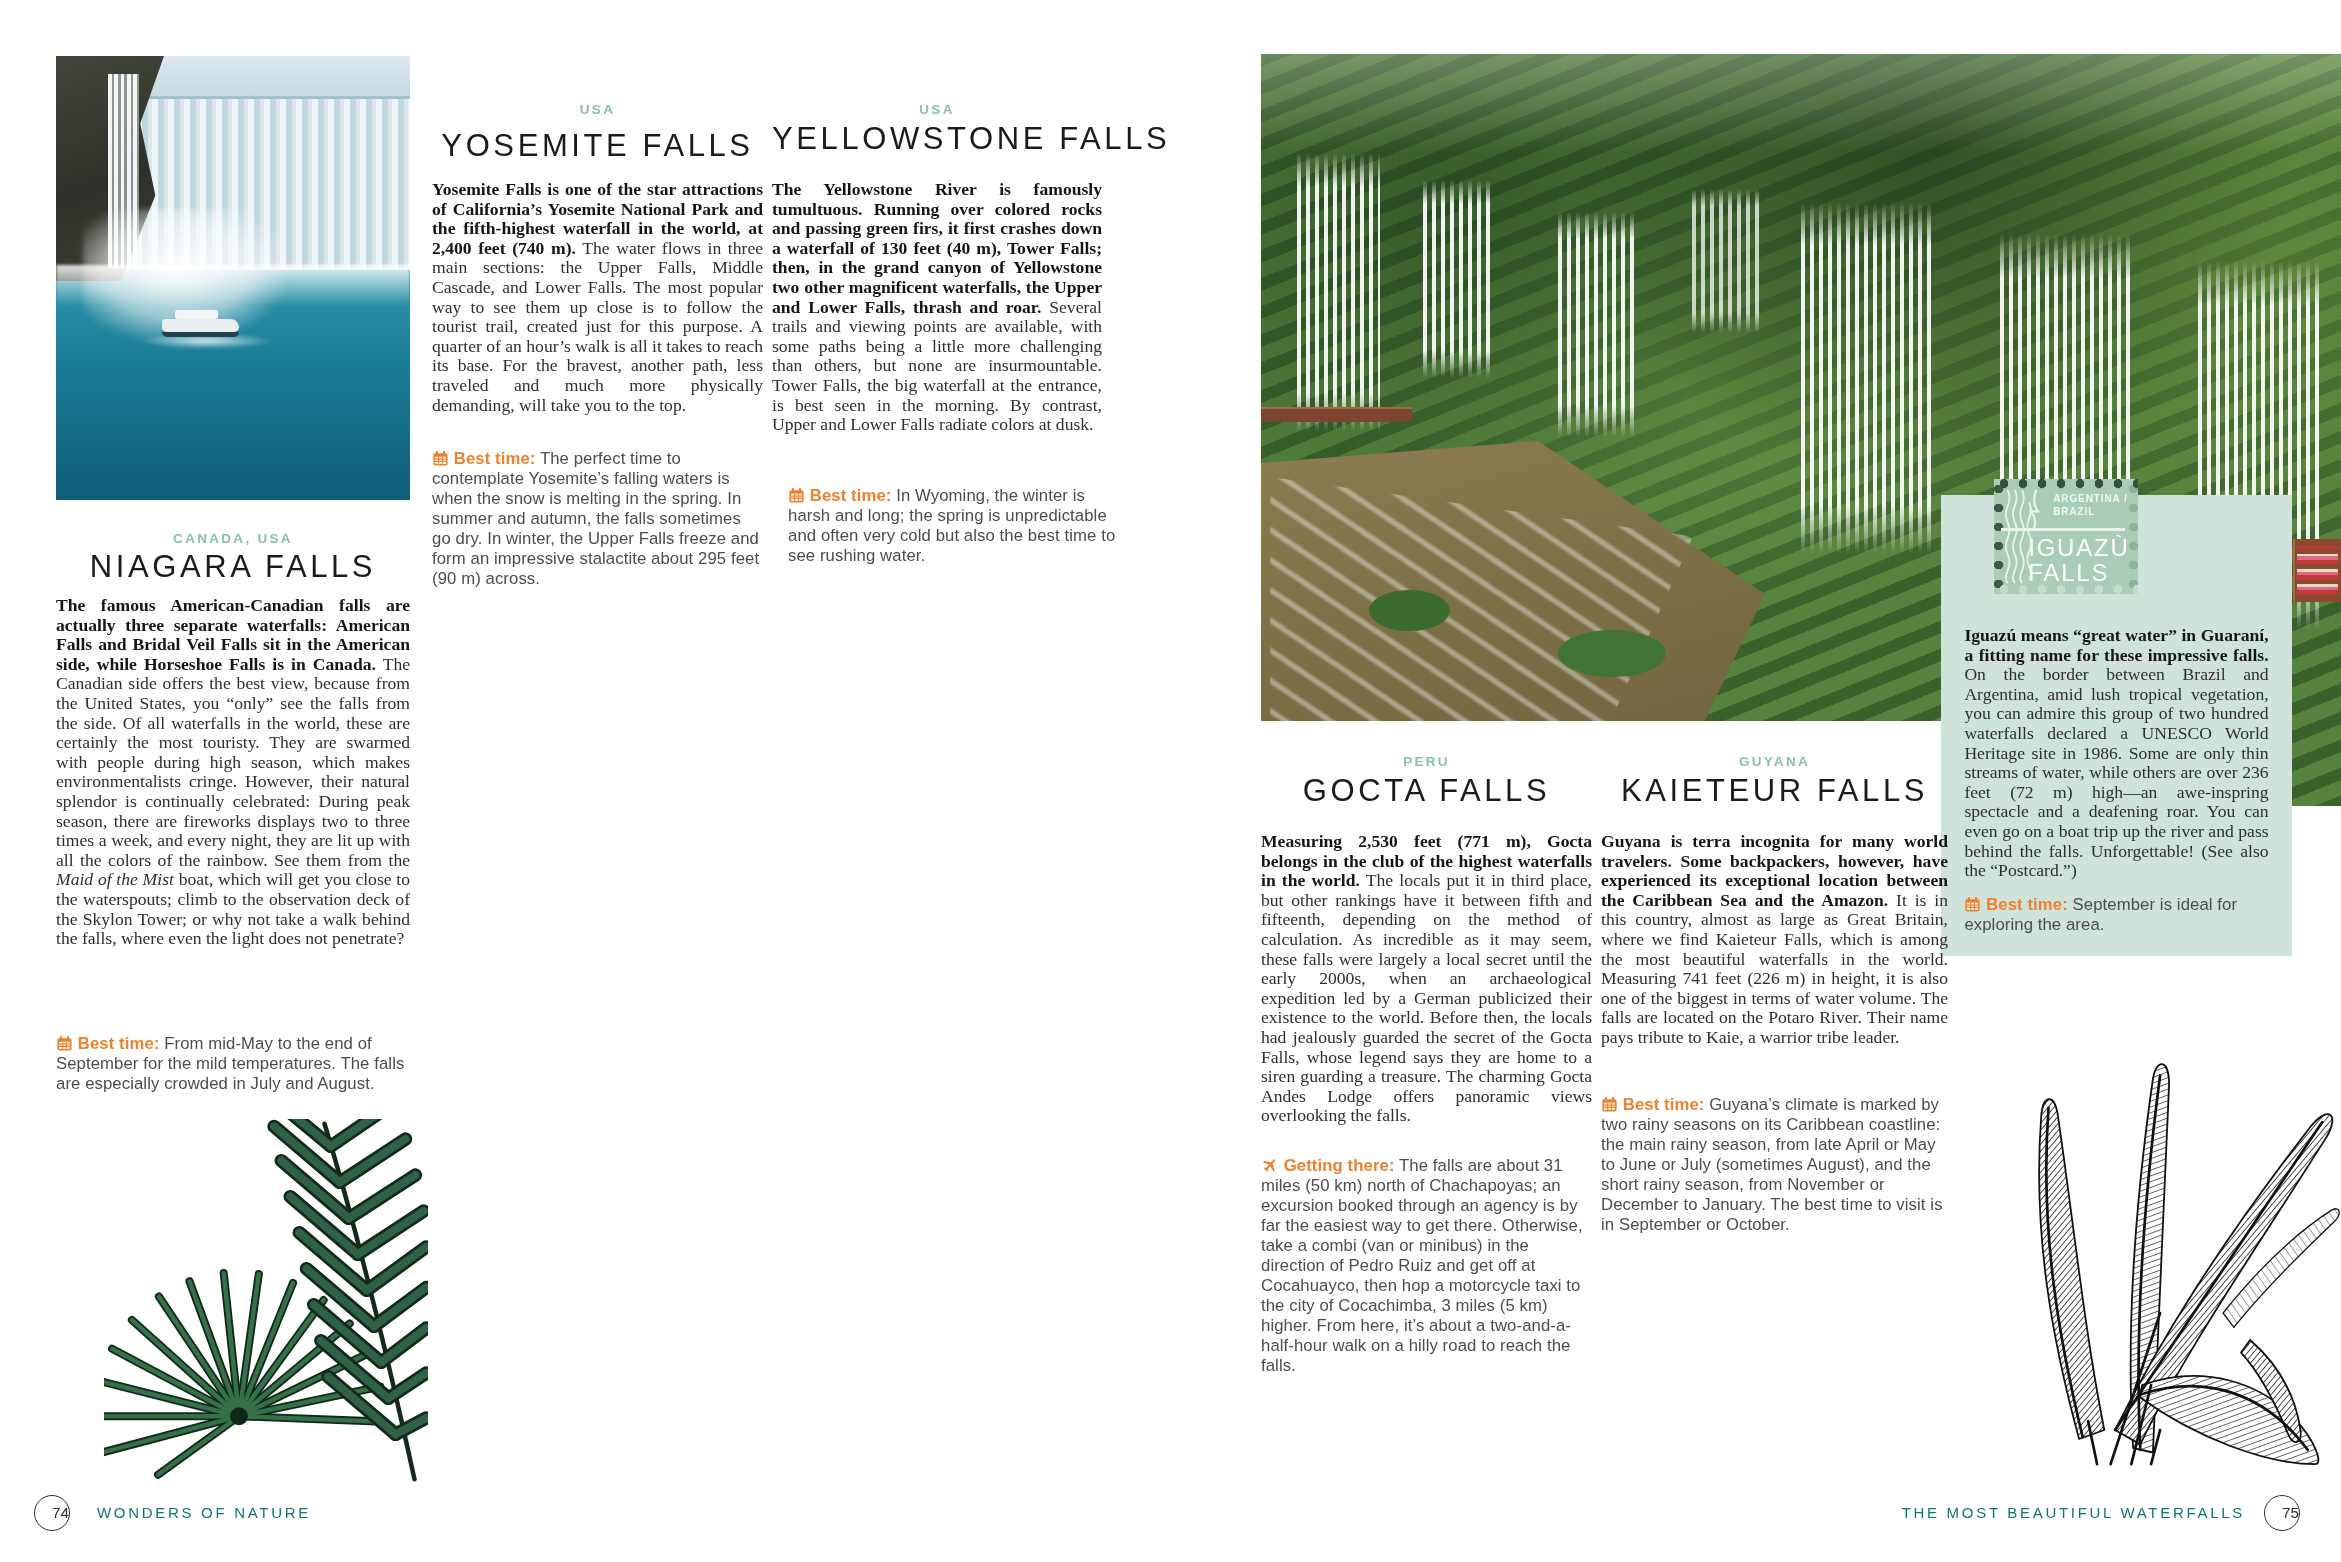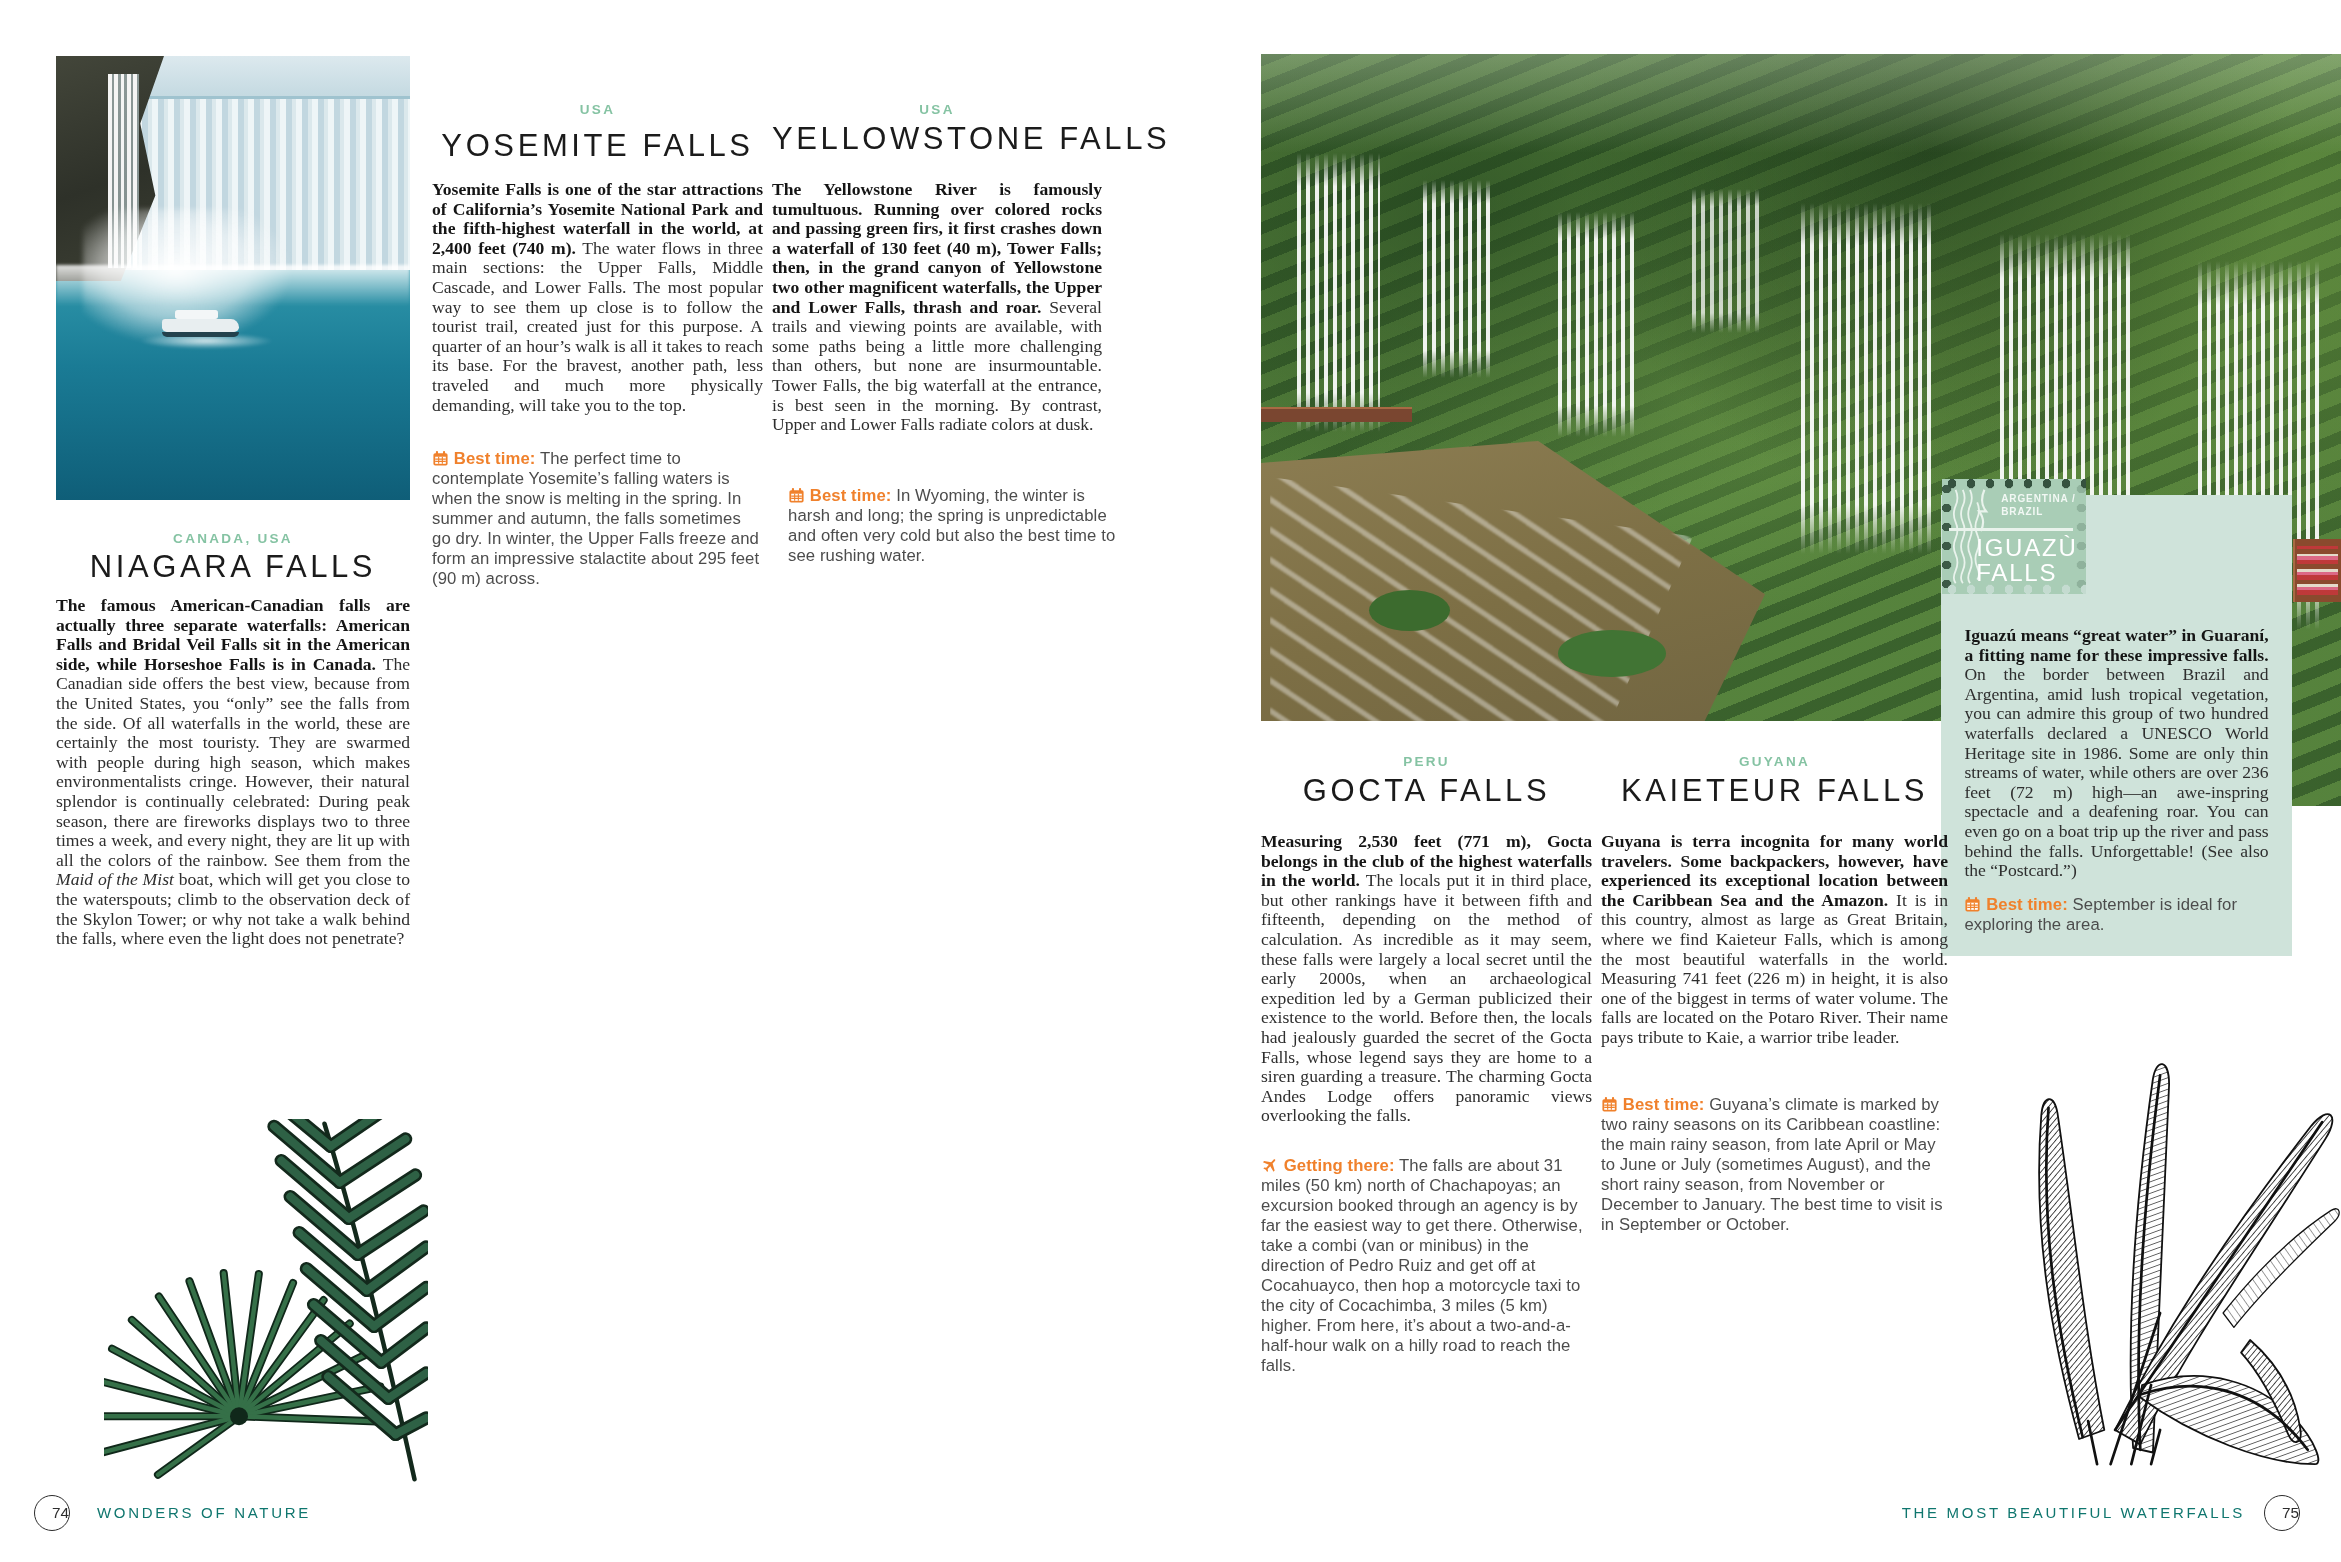--- a/index.html
+++ b/index.html
@@ -106,21 +106,21 @@
     background:repeating-linear-gradient(0deg,#c2383a 0 4.5px,#e06a8a 4.5px 8px,#e8e2d2 8px 10.8px,#8a4a2e 10.8px 15.3px);}
   .white-patch{left:1261px;top:721px;width:683px;height:86px;background:#ffffff;}
 
   
   .igz-box{left:1941px;top:495px;width:351px;height:461px;background:#cfe3da;box-sizing:border-box;
     padding:131px 23.4px 0 23.4px;}
   .igz-box .body{font-size:17.6px;}
   .igz-box .note{margin-top:14.4px;}
 
   
-  .stamp{left:1942px;top:479px;width:144px;height:115px;background:#a9cdb6;z-index:5;
+  .stamp{left:1994px;top:479px;width:144px;height:115px;background:#a9cdb6;z-index:5;
     background-image:
       radial-gradient(circle 4.5px at 10px 4.5px,#35523f 97%,rgba(0,0,0,0) 100%),
       radial-gradient(circle 4.5px at 10px 6.3px,#c4dbd0 97%,rgba(0,0,0,0) 100%),
       radial-gradient(circle 4.5px at 4.5px 10px,#3c5a46 97%,rgba(0,0,0,0) 100%),
       radial-gradient(circle 4.5px at 6.3px 10px,#8fb29c 97%,rgba(0,0,0,0) 100%);
     background-repeat:repeat-x,repeat-x,repeat-y,repeat-y;
     background-position:top left,bottom left,top left,top right;
     background-size:19px 10.8px,19px 10.8px,10.8px 19px,10.8px 19px;}
   .stamp-inner{position:absolute;inset:9px 7.2px;color:#fff;}
   .stamp-country{position:absolute;left:52px;top:5.4px;font:700 10px/12.6px "Liberation Sans",sans-serif;
@@ -161,20 +161,23 @@
     <div class="n-cascade"></div>
     <div class="n-mist"></div>
     <div class="n-foam"></div>
     <div class="n-wake"></div>
     <div class="n-boat"></div>
   </div>
 
   <div class="abs country" style="left:56px;top:530px;width:354px">CANADA, USA</div>
   <div class="abs title" style="left:56px;top:549px;width:354px">NIAGARA FALLS</div>
   <p class="abs body" style="left:56px;top:596px;width:354px;margin:0"><b>The famous American-Canadian falls are actually three separate waterfalls: American Falls and Bridal Veil Falls sit in the American side, while Horseshoe Falls is in Canada.</b><span> The Canadian side offers the best view, because from the United States, you “only” see the falls from the side. Of all waterfalls in the world, these are certainly the most touristy. They are swarmed with people during high season, which makes environmentalists cringe. However, their natural splendor is continually celebrated: During peak season, there are fireworks displays two to three times a week, and every night, they are lit up with all the colors of the rainbow. See them from the </span><i>Maid of the Mist</i><span> boat, which will get you close to the waterspouts; climb to the observation deck of the Skylon Tower; or why not take a walk behind the falls, where even the light does not penetrate?</span></p>
+  <p class="abs note" style="left:56px;top:1034px;width:354px;margin:0"><svg class="icon-svg" width="17" height="17" viewBox="0 0 19 19">
+        <use href="#cal"></use>
+      </svg> <span class="lbl">Best time:</span> <span>From mid-May to the end of September for the mild temperatures. The falls are especially crowded in July and August.</span></p>
 
   <svg class="abs palm" width="324" height="365" viewBox="0 0 360 405">
     <g stroke-linecap="round">
 
       <g stroke="#10281a" stroke-width="9">
         <path d="M150 330 L-8 330"></path>
           <path d="M150 330 L-4 291"></path>
           <path d="M150 330 L9 255"></path>
         <path d="M150 330 L31 223"></path>
           <path d="M150 330 L61 197"></path>

